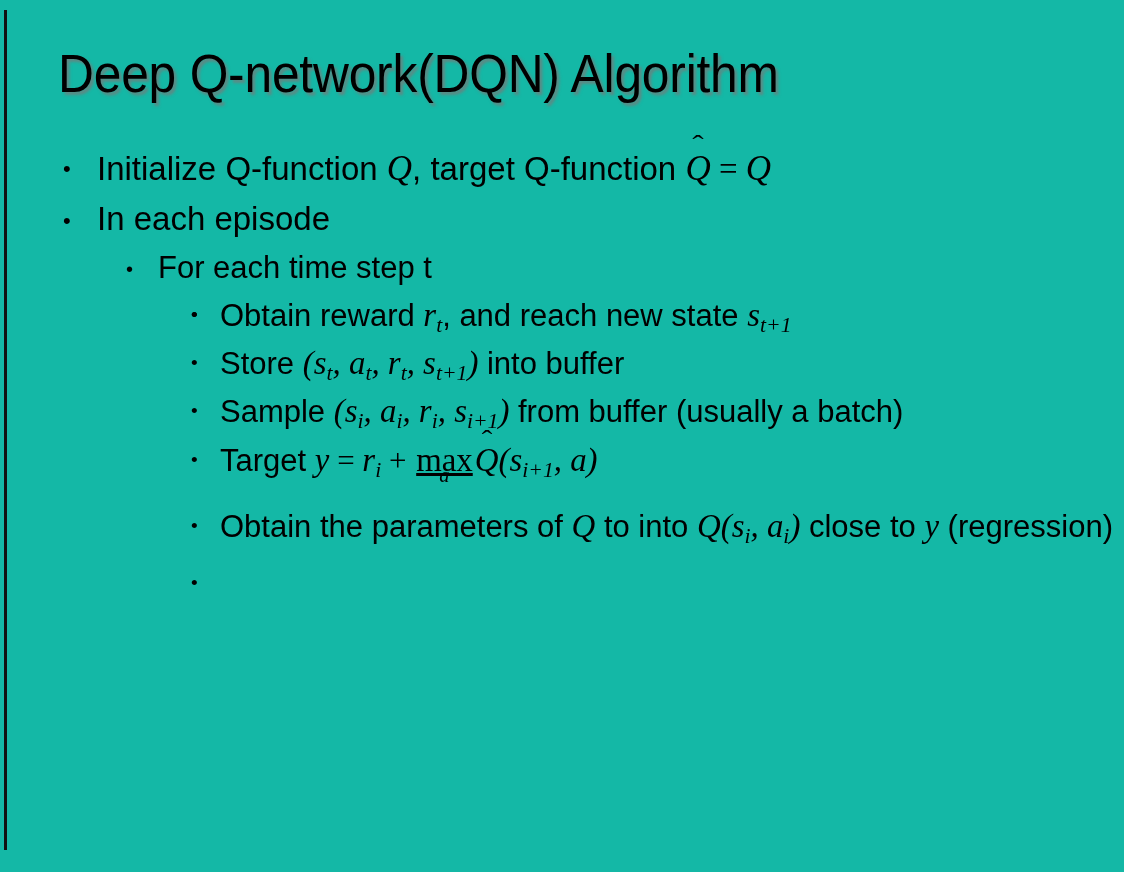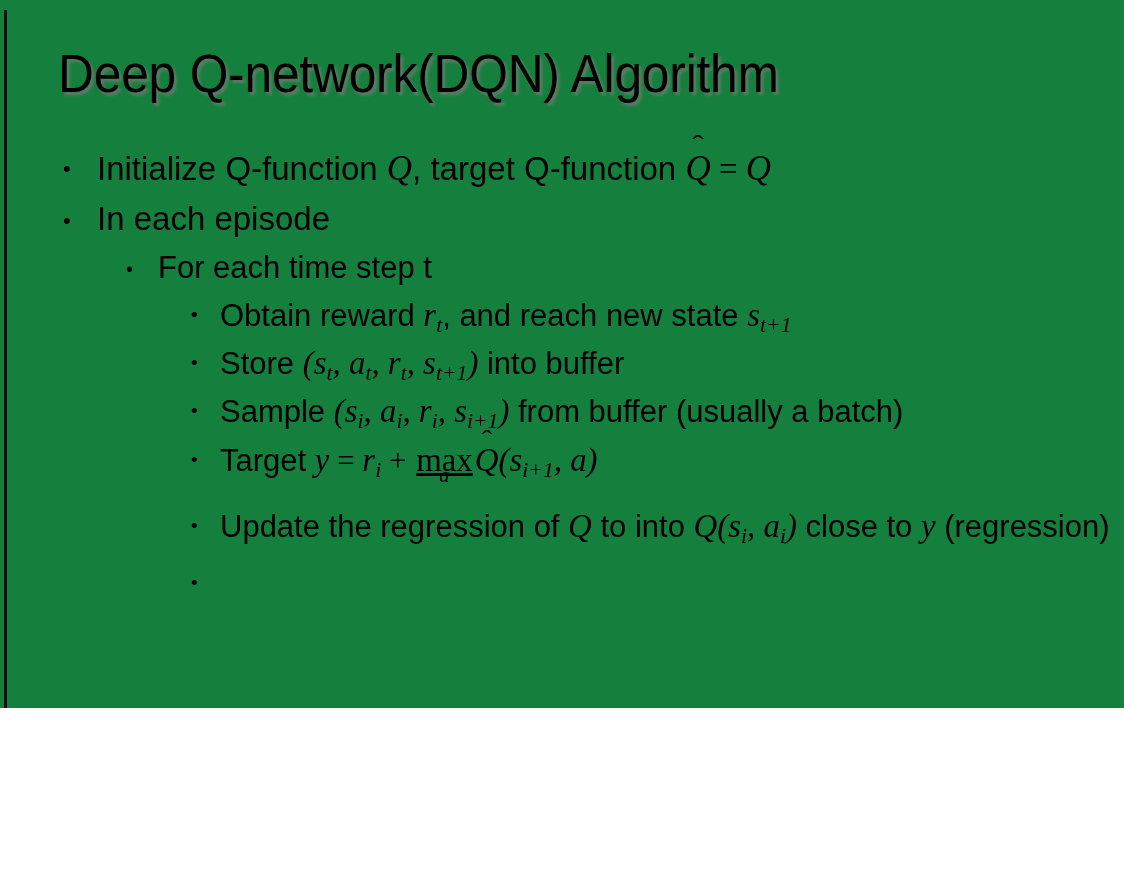--- a/index.html
+++ b/index.html
@@ -3,22 +3,22 @@
 <meta charset="utf-8">
 <style>
   html, body {
     margin: 0;
     padding: 0;
     background: #ffffff;
   }
   .slide {
     position: relative;
     width: 1124px;
-    height: 708px;
-    background: #15803d;
+    height: 872px;
+    background: #14b8a6;
     overflow: hidden;
     font-family: "Liberation Sans", sans-serif;
     color: #000000;
   }
   
   .edge-rule {
     position: absolute;
     left: 4px;
     top: 10px;
     width: 3px;
@@ -185,21 +185,21 @@
       <span class="txt"><span>Sample </span><span class="m">(</span><span class="m"><span>s</span><sub>i</sub></span><span class="m">, </span><span class="m"><span>a</span><sub>i</sub></span><span class="m">, </span><span class="m"><span>r</span><sub>i</sub></span><span class="m">, </span><span class="m"><span>s</span><sub>i+1</sub></span><span class="m">)</span><span> from buffer (usually a batch)</span></span>
     </div>
 
     <div class="bullet lv3" style="margin-bottom:22px;">
       <span class="dot">•</span>
       <span class="txt"><span>Target </span><span class="m">y</span><span class="mr"> = </span><span class="m"><span>r</span><sub>i</sub></span><span class="mr"> + </span><span class="oper"><span>max</span><span class="lim">a</span></span><span class="m hat"><span class="hat-mark">̂</span><span>Q</span></span><span class="m">(</span><span class="m"><span>s</span><sub>i+1</sub></span><span class="m">, </span><span class="m">a</span><span class="m">)</span></span>
     </div>
 
     <div class="bullet lv3">
       <span class="dot">•</span>
-      <span class="txt"><span>Update the regression of </span><span class="m">Q</span><span> to into </span><span class="m">Q</span><span class="m">(</span><span class="m"><span>s</span><sub>i</sub></span><span class="m">, </span><span class="m"><span>a</span><sub>i</sub></span><span class="m">)</span><span> close to </span><span class="m">y</span><span> (regression)</span></span>
+      <span class="txt"><span>Obtain the parameters of </span><span class="m">Q</span><span> to into </span><span class="m">Q</span><span class="m">(</span><span class="m"><span>s</span><sub>i</sub></span><span class="m">, </span><span class="m"><span>a</span><sub>i</sub></span><span class="m">)</span><span> close to </span><span class="m">y</span><span> (regression)</span></span>
     </div>
 
     <div class="bullet lv3" style="margin-top:12px;">
       <span class="dot">•</span>
     </div>
 
   </div>
 </div>
 
 </body></html>

